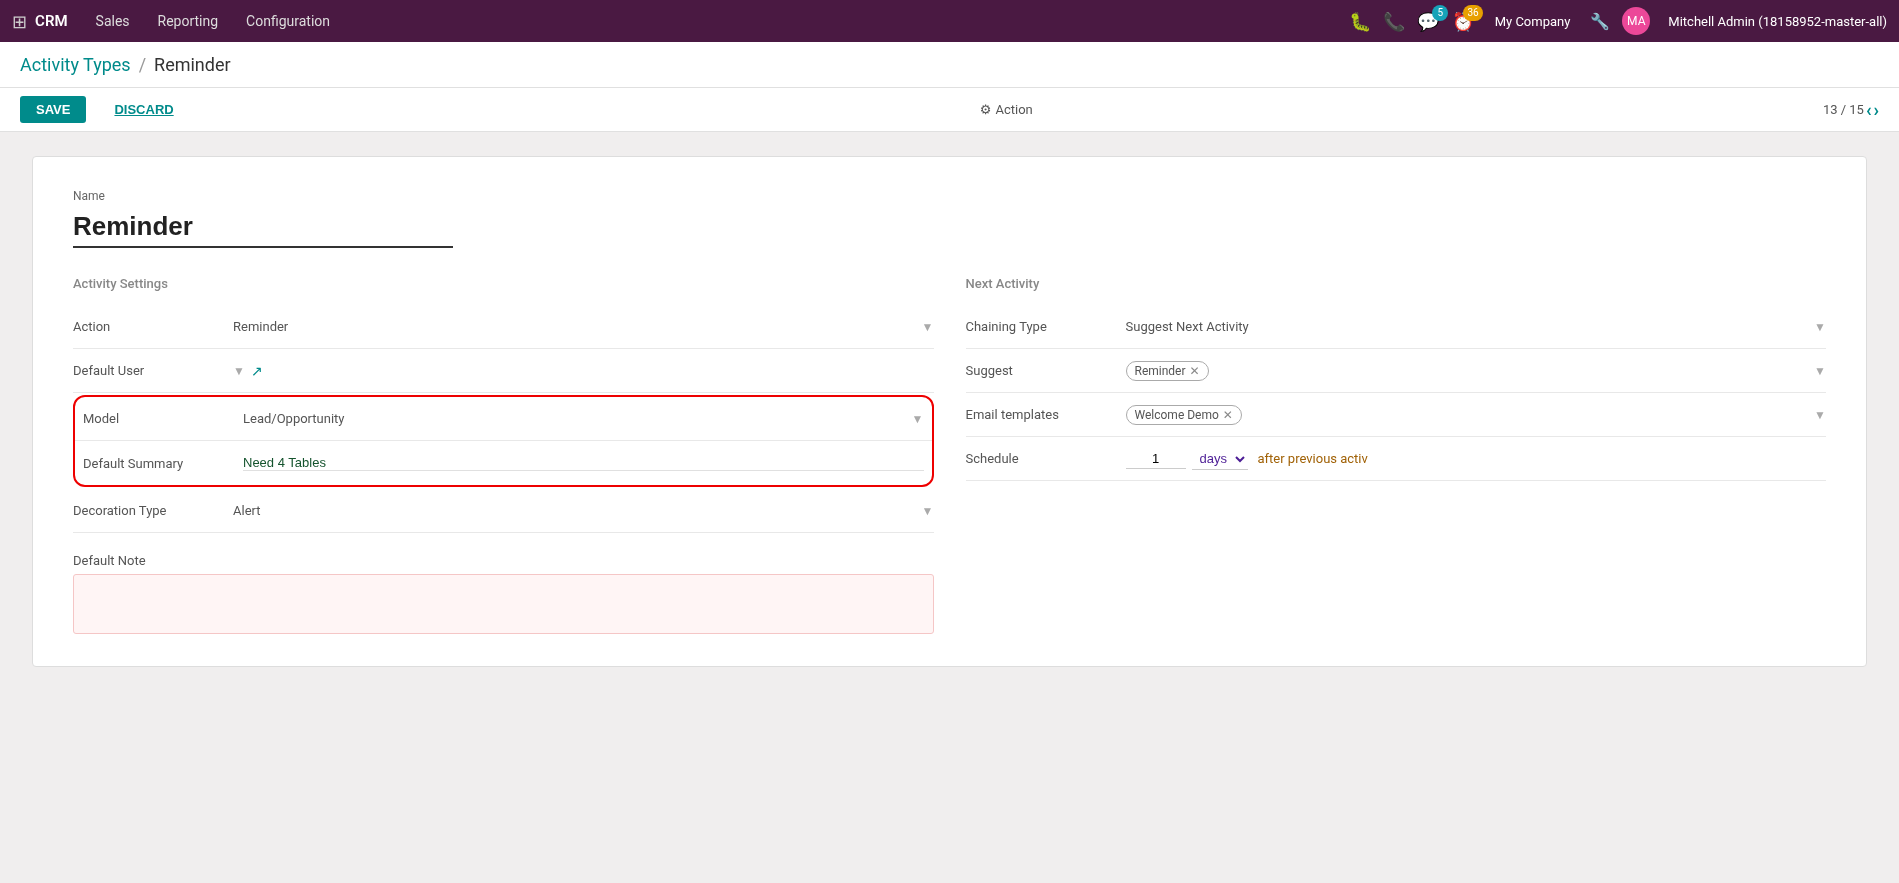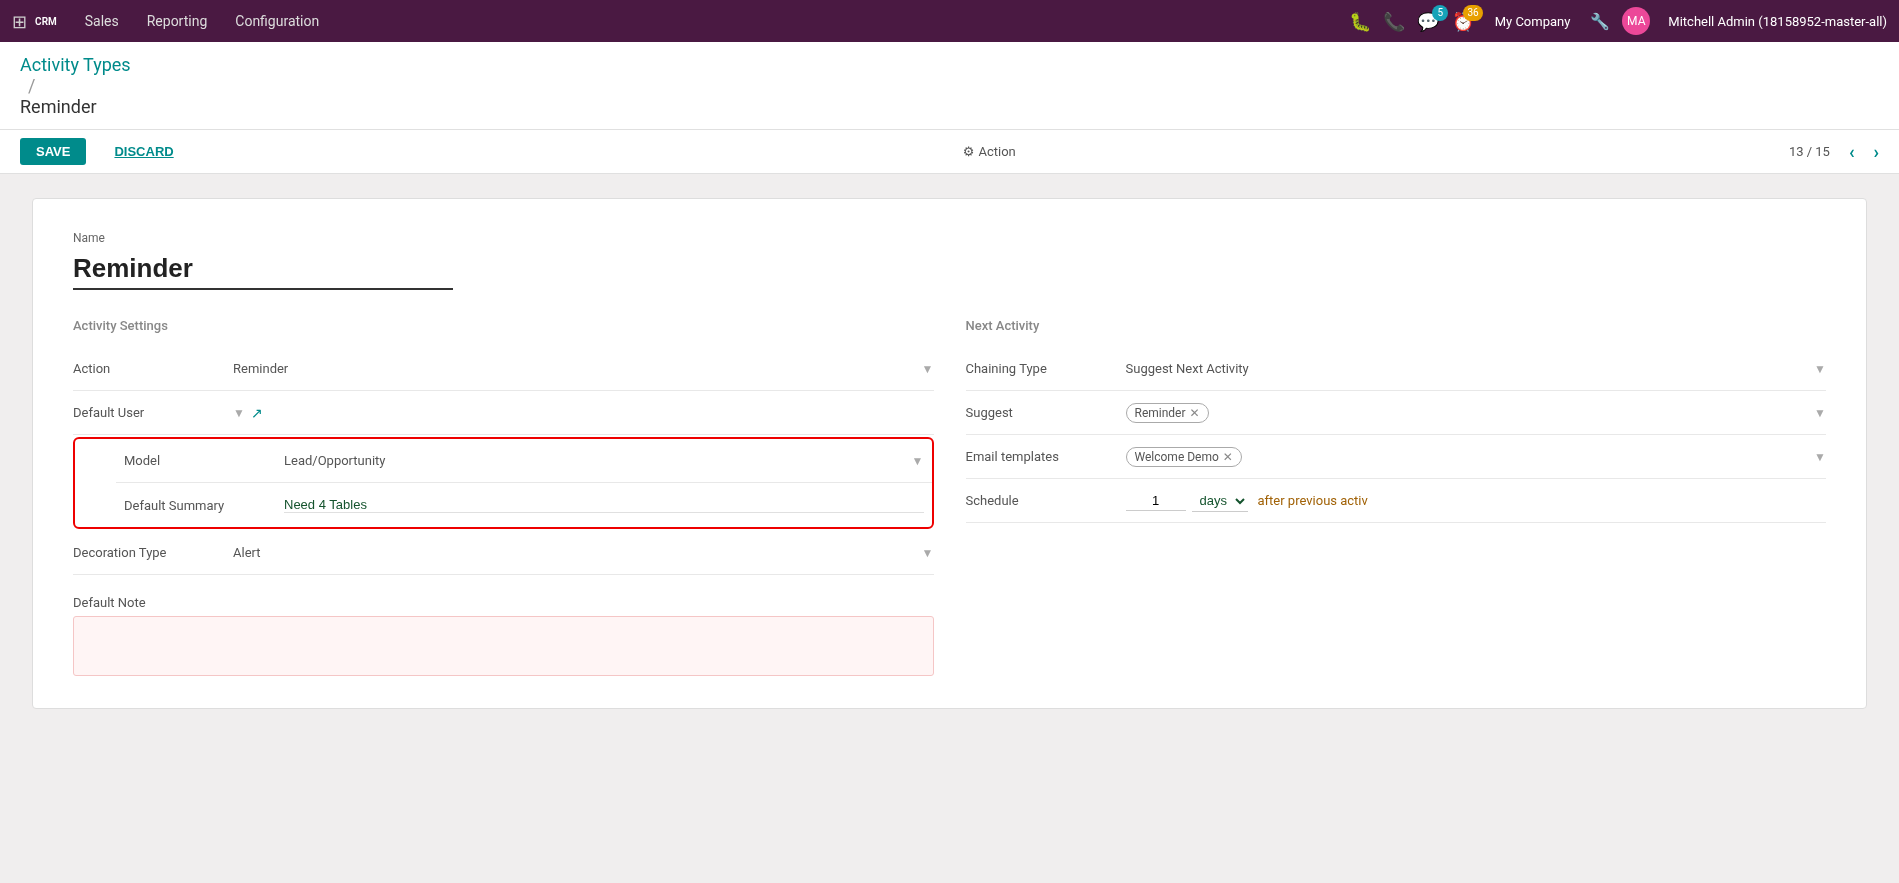--- a/index.html
+++ b/index.html
@@ -16,21 +16,21 @@
     }
     .topnav-grid-icon {
       color: #ccc;
       font-size: 18px;
       cursor: pointer;
       margin-right: 4px;
     }
     .topnav-app-name {
       color: #fff;
       font-weight: 600;
-      font-size: 10px;
+      font-size: 15px;
       margin-right: 12px;
     }
     .topnav-menu-item {
       color: #ddd;
       font-size: 14px;
       padding: 0 12px;
       cursor: pointer;
       height: 58px;
       display: flex;
       align-items: center;
@@ -86,23 +86,22 @@
       font-size: 13px;
       margin-left: 6px;
     }
     .wrench-icon { font-size: 16px; color: #ddd; cursor: pointer; }
 
     
     .breadcrumb-bar {
       background: #fff;
       padding: 12px 20px;
       display: flex;
-      align-items: flex-start;
+      align-items: flex-end;
       border-bottom: 1px solid #e0e0e0;
-      flex-direction: column;
     }
     .breadcrumb-link {
       color: #008b8b;
       font-size: 18px;
       cursor: pointer;
       text-decoration: none;
     }
     .breadcrumb-sep {
       color: #999;
       margin: 0 8px;
@@ -147,21 +146,21 @@
       color: #555;
       font-size: 13px;
       cursor: pointer;
       display: flex;
       align-items: center;
       gap: 4px;
     }
     .nav-pager {
       display: flex;
       align-items: center;
-      gap: 19px;
+      gap: 2px;
       color: #555;
       font-size: 13px;
     }
     .nav-arrow {
       color: #008b8b;
       font-size: 18px;
       cursor: pointer;
       font-weight: bold;
     }
 
@@ -246,23 +245,22 @@
     }
     .external-link {
       color: #008b8b;
       font-size: 14px;
       cursor: pointer;
     }
 
     
     .highlighted-section {
       border: 2px solid #e00;
-      border-radius: 6px;
+      border-radius: 12px;
       margin: 2px 0;
-      padding-left: 41px;
     }
     .highlighted-row {
       display: flex;
       align-items: center;
       min-height: 44px;
       padding: 6px 8px;
       border-bottom: 1px solid #e8e8e8;
     }
     .highlighted-row:last-child {
       border-bottom: none;
@@ -294,21 +292,21 @@
       padding: 2px 4px;
       font-size: 13px;
       outline: none;
       text-align: center;
     }
     .schedule-select {
       border: none;
       border-bottom: 1px solid #ccc;
       font-size: 13px;
       outline: none;
-      color: #14532d;
+      color: #4c1d95;
       background: transparent;
       cursor: pointer;
       padding: 2px 4px;
     }
     .schedule-text {
       color: #a16207;
       font-size: 13px;
       margin-left: 4px;
     }
 

